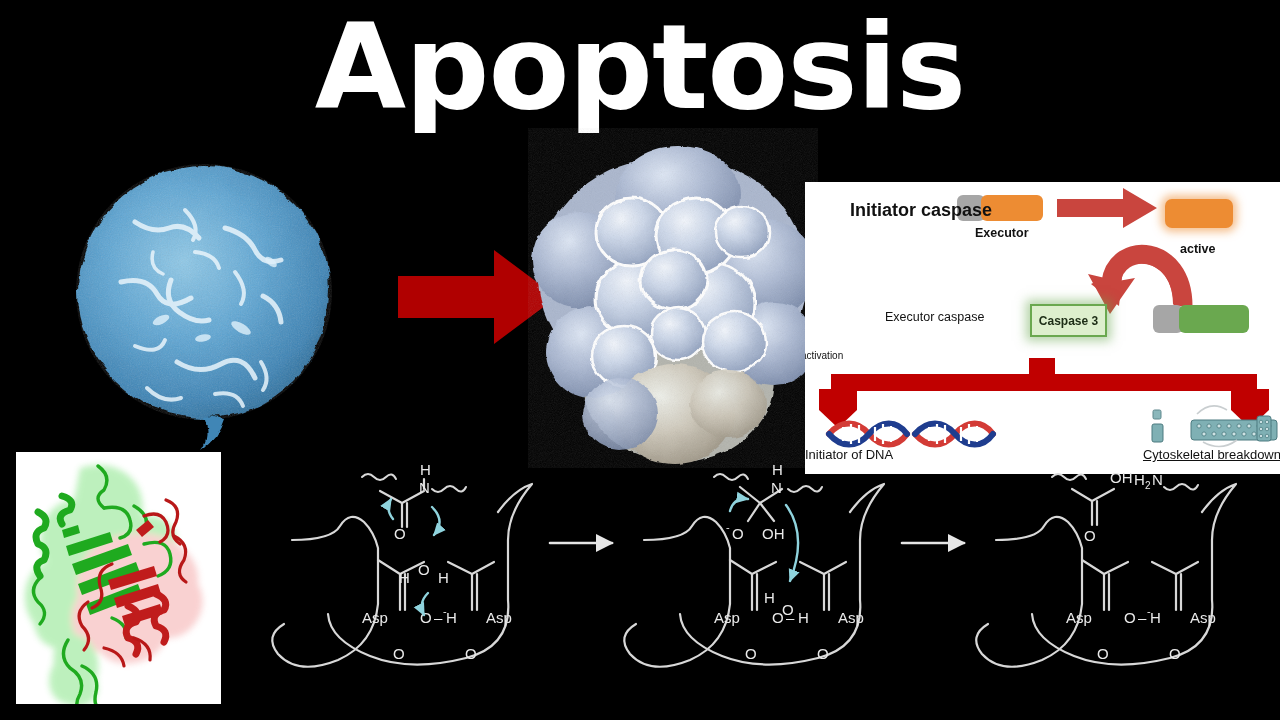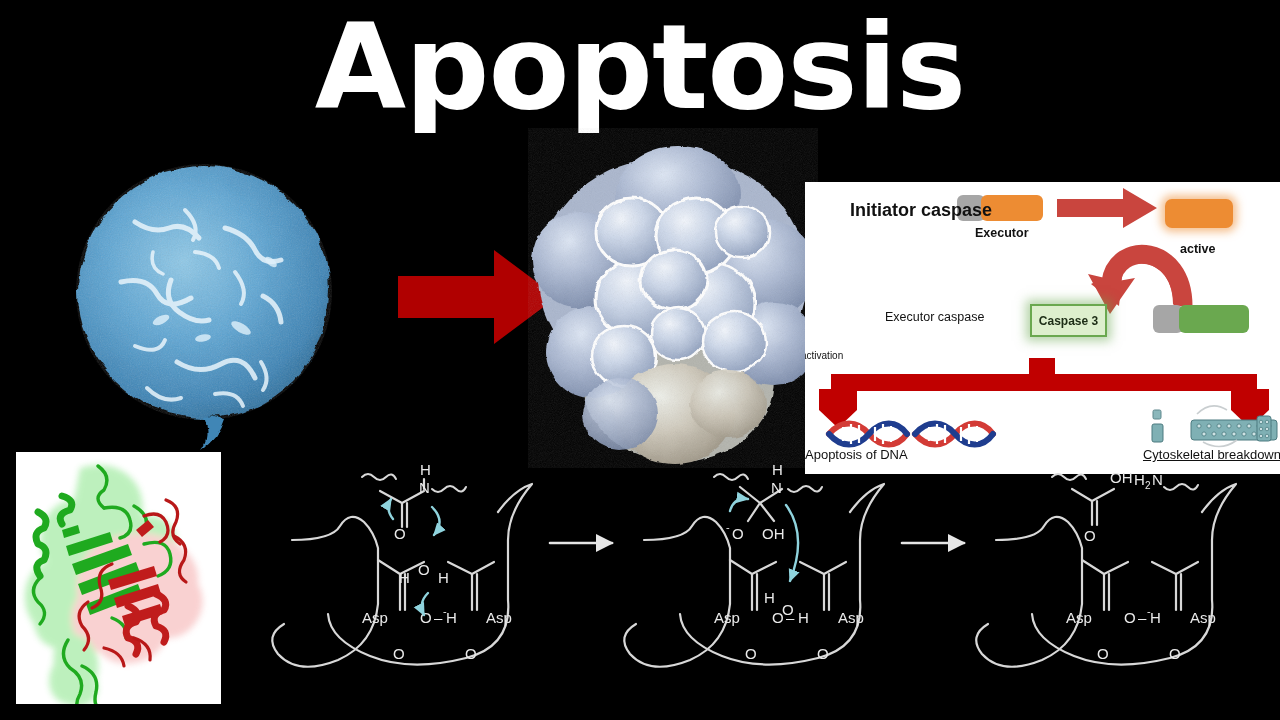--- a/index.html
+++ b/index.html
@@ -314,21 +314,21 @@
 
     <div id="casp3box">
       <span>Caspase 3</span>
     </div>
 
     <div class="lbl lbl-initiator">Initiator caspase</div>
     <div class="lbl lbl-inactive">Executor</div>
     <div class="lbl lbl-active">active</div>
     <div class="lbl lbl-executor">Executor caspase</div>
     <div class="lbl lbl-activation">activation</div>
-    <div class="lbl lbl-dna">Apoptosis of DNA</div>
+    <div class="lbl lbl-dna">Initiator of DNA</div>
     <div class="lbl lbl-cyto">Cytoskeletal breakdown</div>
   </div>
 
   <div id="proteinImg">
     <svg viewBox="0 0 205 262" xmlns="http://www.w3.org/2000/svg" aria-hidden="true">
       <rect width="205" height="262" fill="#ffffff"></rect>
       <defs>
         <filter id="blurSurf" x="-25%" y="-25%" width="150%" height="150%">
           <feGaussianBlur stdDeviation="3.4"></feGaussianBlur>
         </filter>

